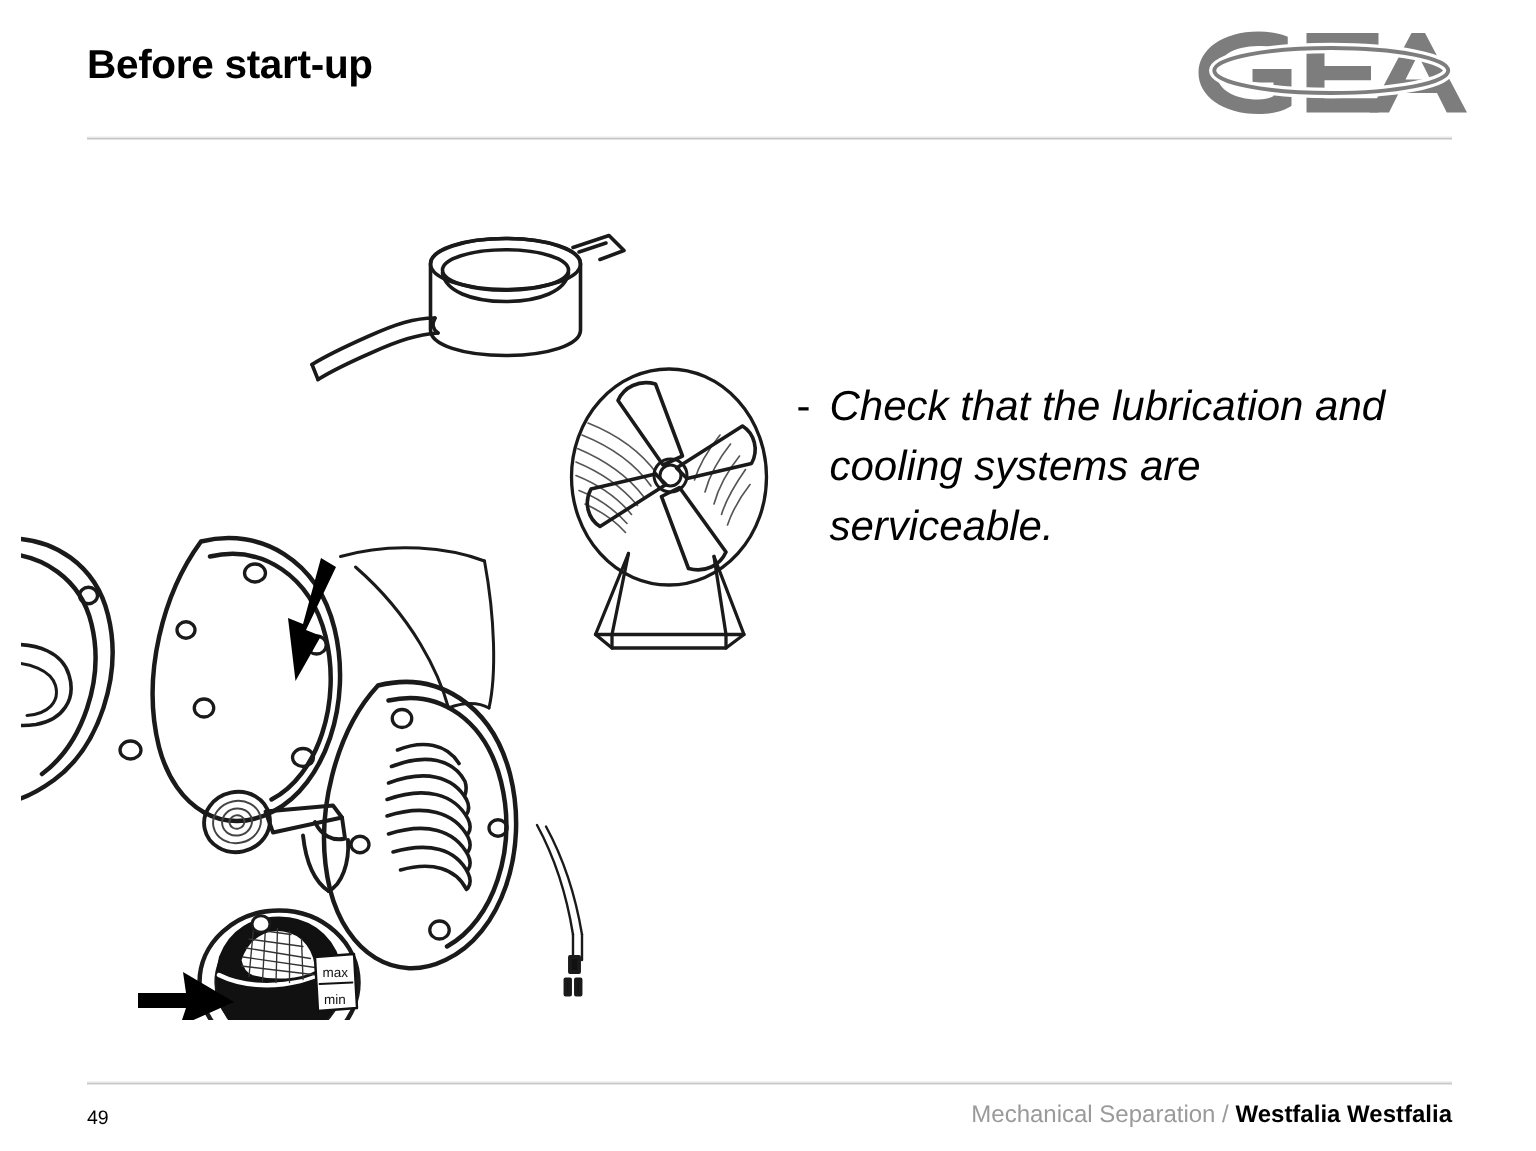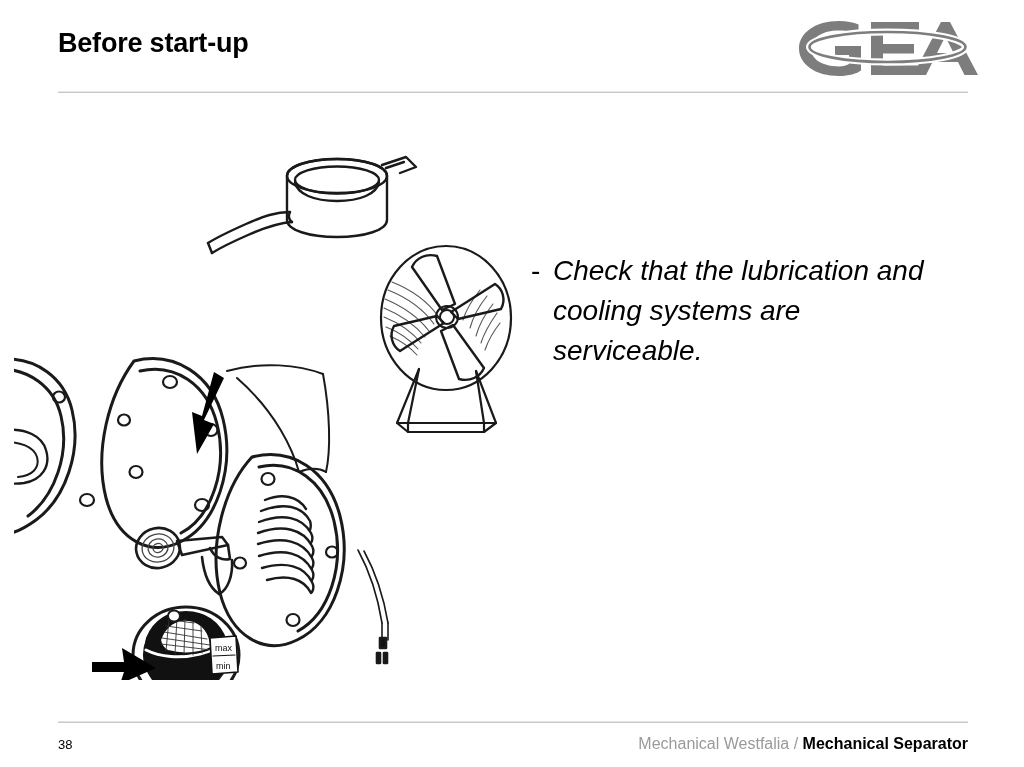--- a/index.html
+++ b/index.html
@@ -396,20 +396,20 @@
     </svg>
   </div>
 
   <div id="bullet-block">
     <span class="dash">-</span>
     <span id="bullet-text">Check that the lubrication and cooling systems are serviceable.</span>
   </div>
 
   <div id="footer-rule"></div>
 
-  <div id="page-number">38</div>
+  <div id="page-number">49</div>
 
   <div id="footer-caption">
-    <span class="muted">Mechanical Westfalia /</span>
-    <span class="strong">Mechanical Separator</span>
+    <span class="muted">Mechanical Separation /</span>
+    <span class="strong">Westfalia Westfalia</span>
   </div>
 
 </div>
 
 </body></html>

